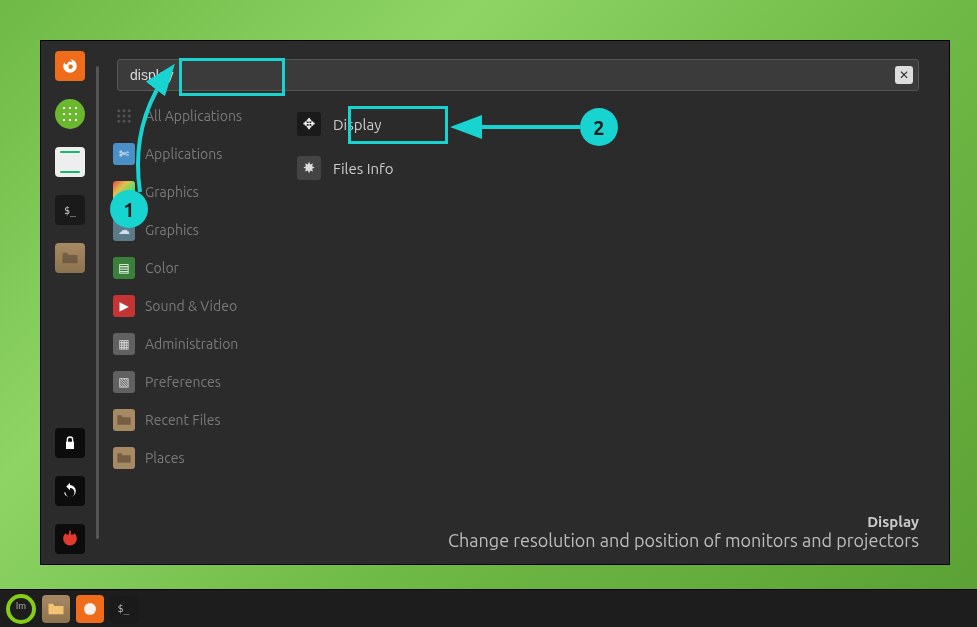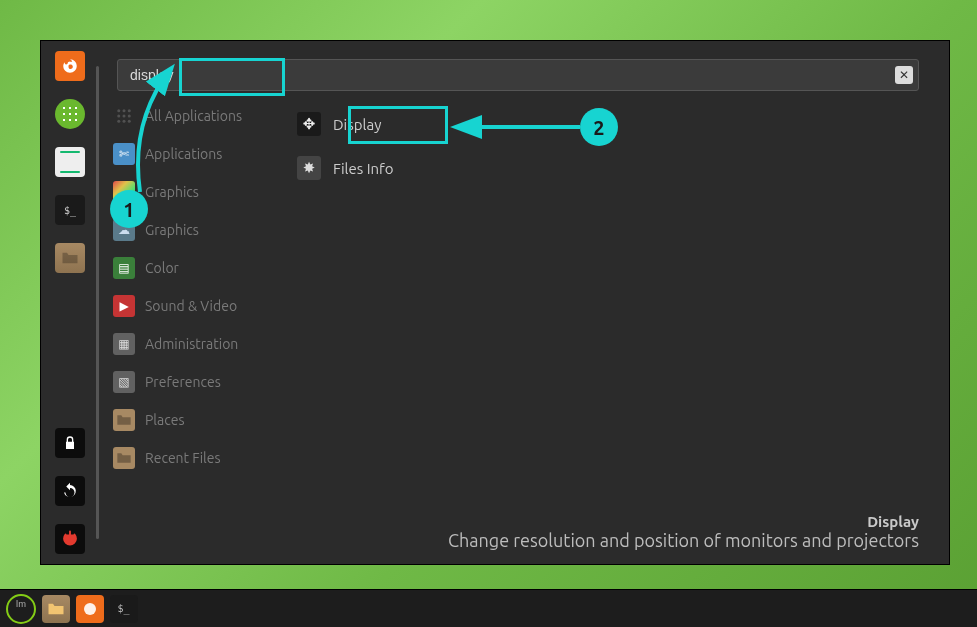--- a/index.html
+++ b/index.html
@@ -167,21 +167,21 @@
   height: 38px;
   background: #1d1d1d;
   border-top: 1px solid #000;
   display: flex; align-items: center;
   padding: 0 6px;
   gap: 6px;
 }
 .start-btn {
   width: 30px; height: 30px;
   border-radius: 50%;
-  border: 2px solid #84cc16;
+  border: 4px solid #84cc16;
   display:flex;align-items:flex-start;justify-content:center;
 }
 .tb-icon {
   width: 28px; height: 28px;
   border-radius: 4px;
   display:flex;align-items:center;justify-content:center;
   font-size:12px;color:#fff;
 }
 
 
@@ -287,34 +287,34 @@
       </div>
       <div class="cat-item">
         <div class="cat-icon ci-adm">▦</div>
         <span>Administration</span>
       </div>
       <div class="cat-item">
         <div class="cat-icon ci-pref">▧</div>
         <span>Preferences</span>
       </div>
       <div class="cat-item">
+        <div class="cat-icon ci-rec">
+          <svg width="16" height="12" viewBox="0 0 24 18">
+            <path fill="rgba(0,0,0,.3)" d="M2 2h6l2 3h12v11H2z"></path>
+          </svg>
+        </div>
+        <span>Recent Files</span>
+      </div>
+      <div class="cat-item">
         <div class="cat-icon ci-plc">
           <svg width="16" height="12" viewBox="0 0 24 18">
             <path fill="rgba(0,0,0,.3)" d="M2 2h6l2 3h12v11H2z"></path>
           </svg>
         </div>
         <span>Places</span>
-      </div>
-      <div class="cat-item">
-        <div class="cat-icon ci-rec">
-          <svg width="16" height="12" viewBox="0 0 24 18">
-            <path fill="rgba(0,0,0,.3)" d="M2 2h6l2 3h12v11H2z"></path>
-          </svg>
-        </div>
-        <span>Recent Files</span>
       </div>
     </div>
 
   <div class="results-area">
     <div class="search-row">
       <input class="search-input" value="display" style="">
       <div class="clear-btn">✕</div>
     </div>
     <div class="results" id="results">
         <div class="res-item">

